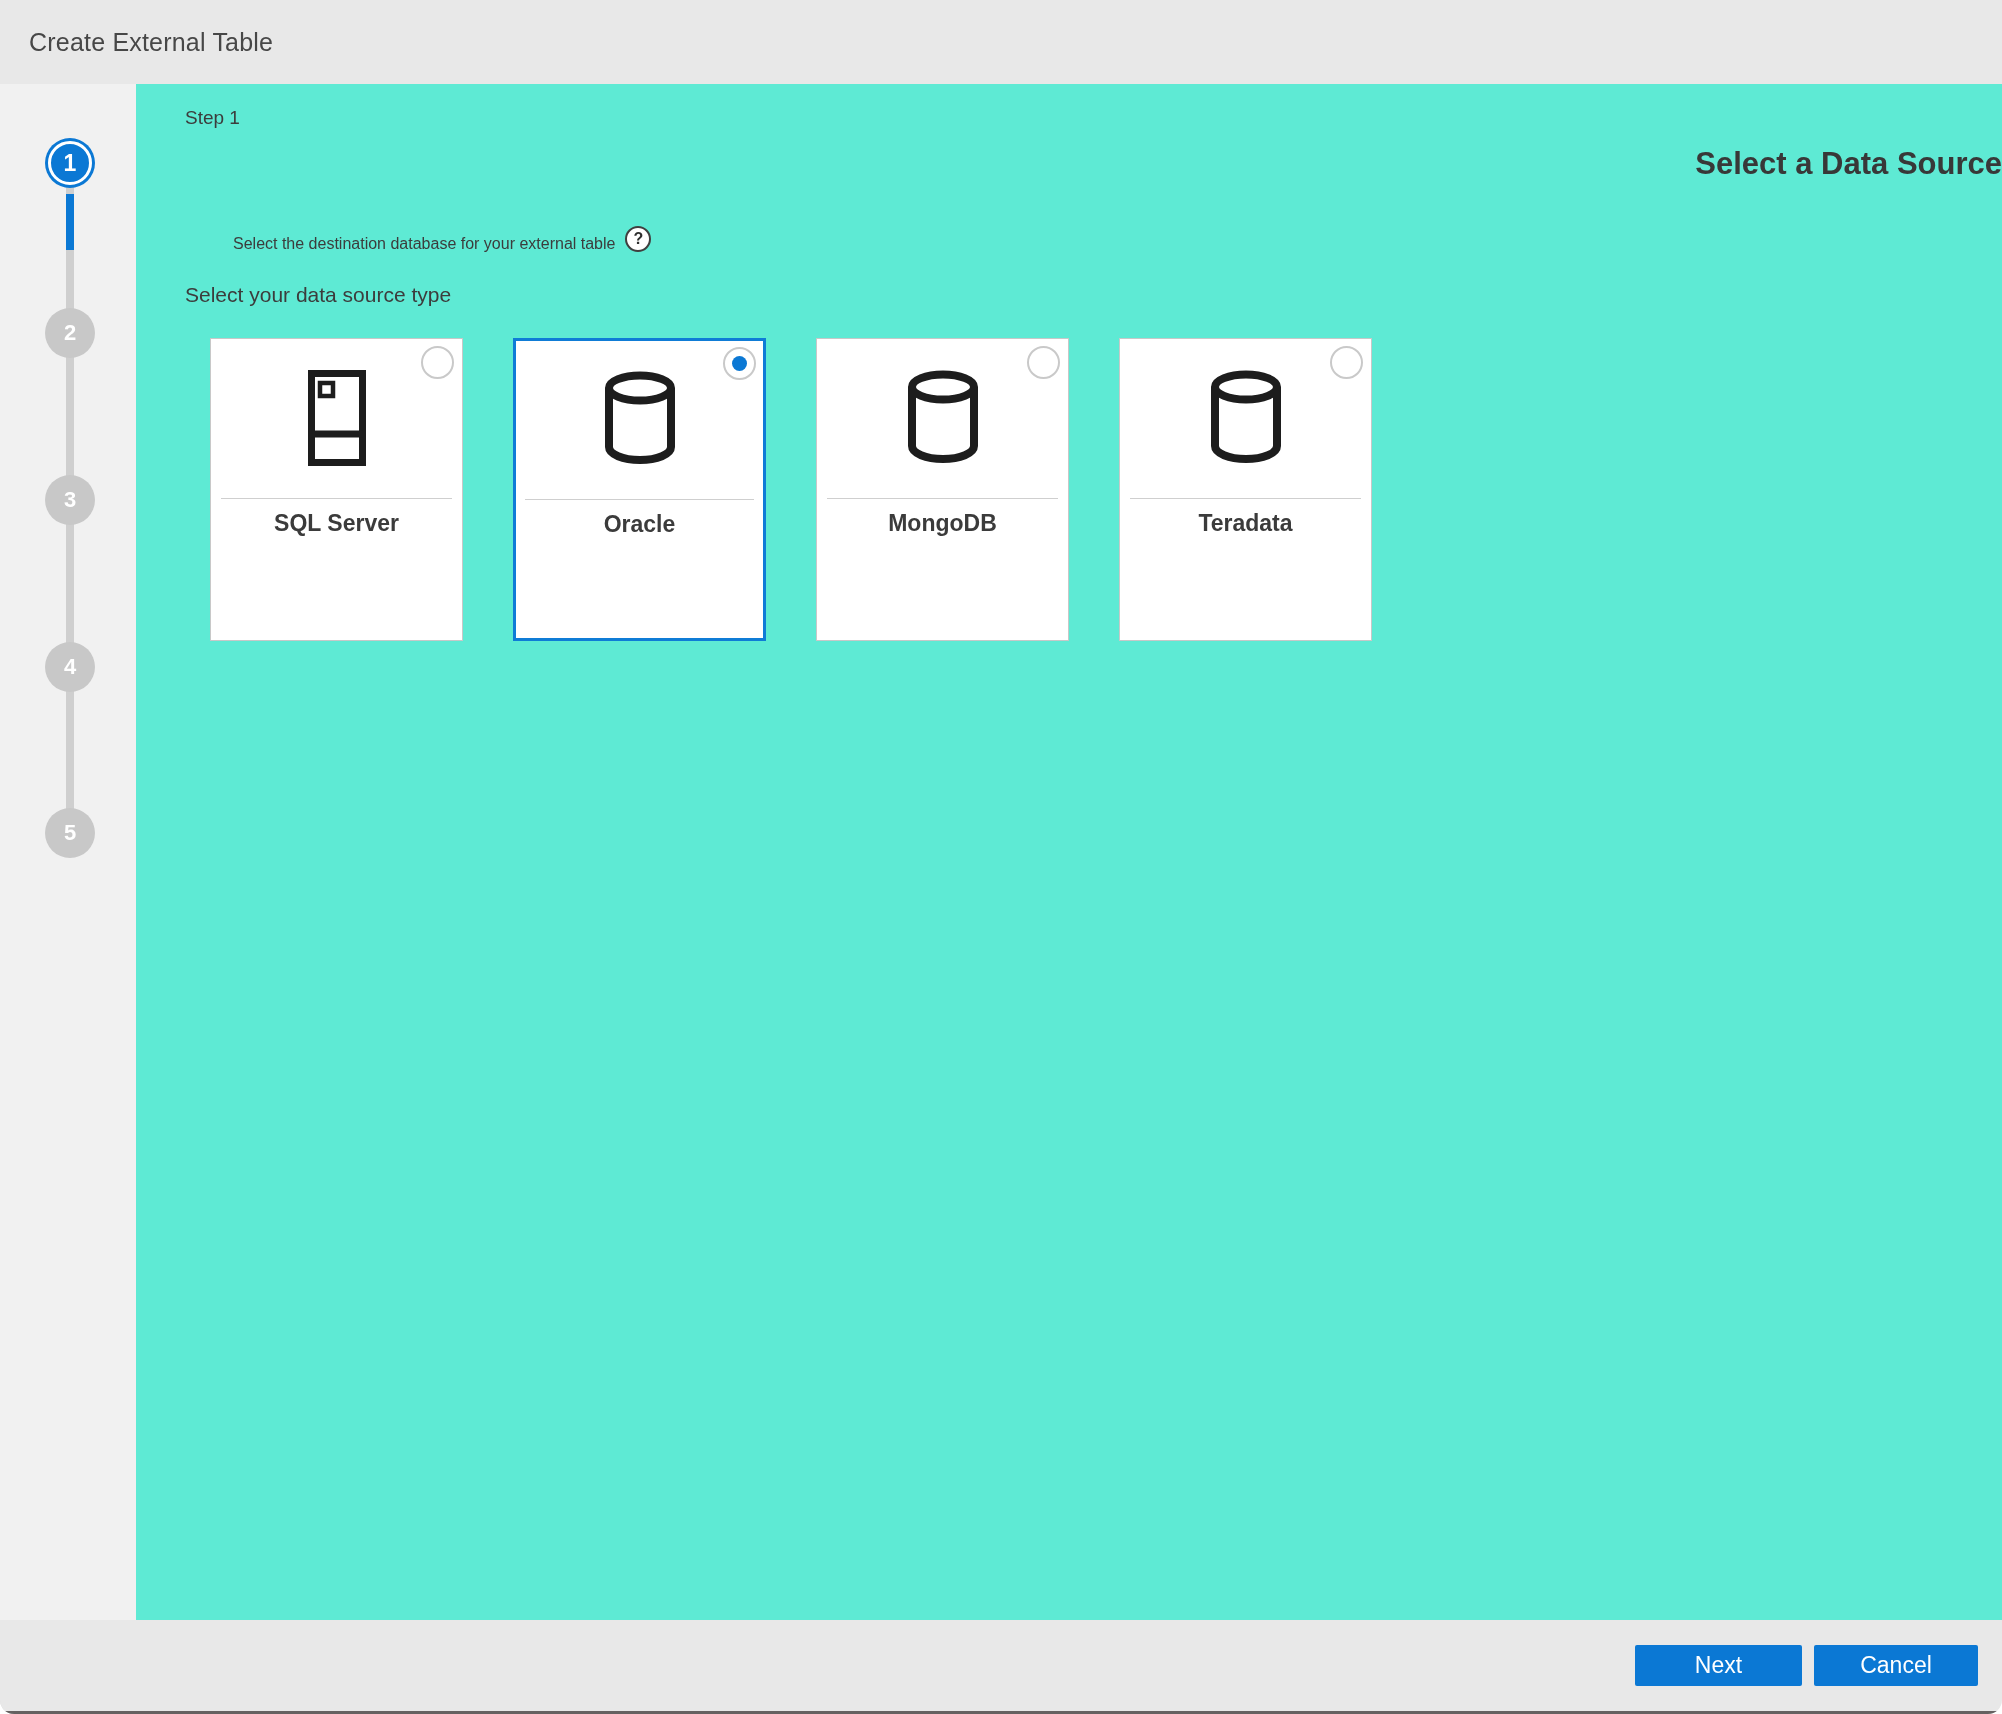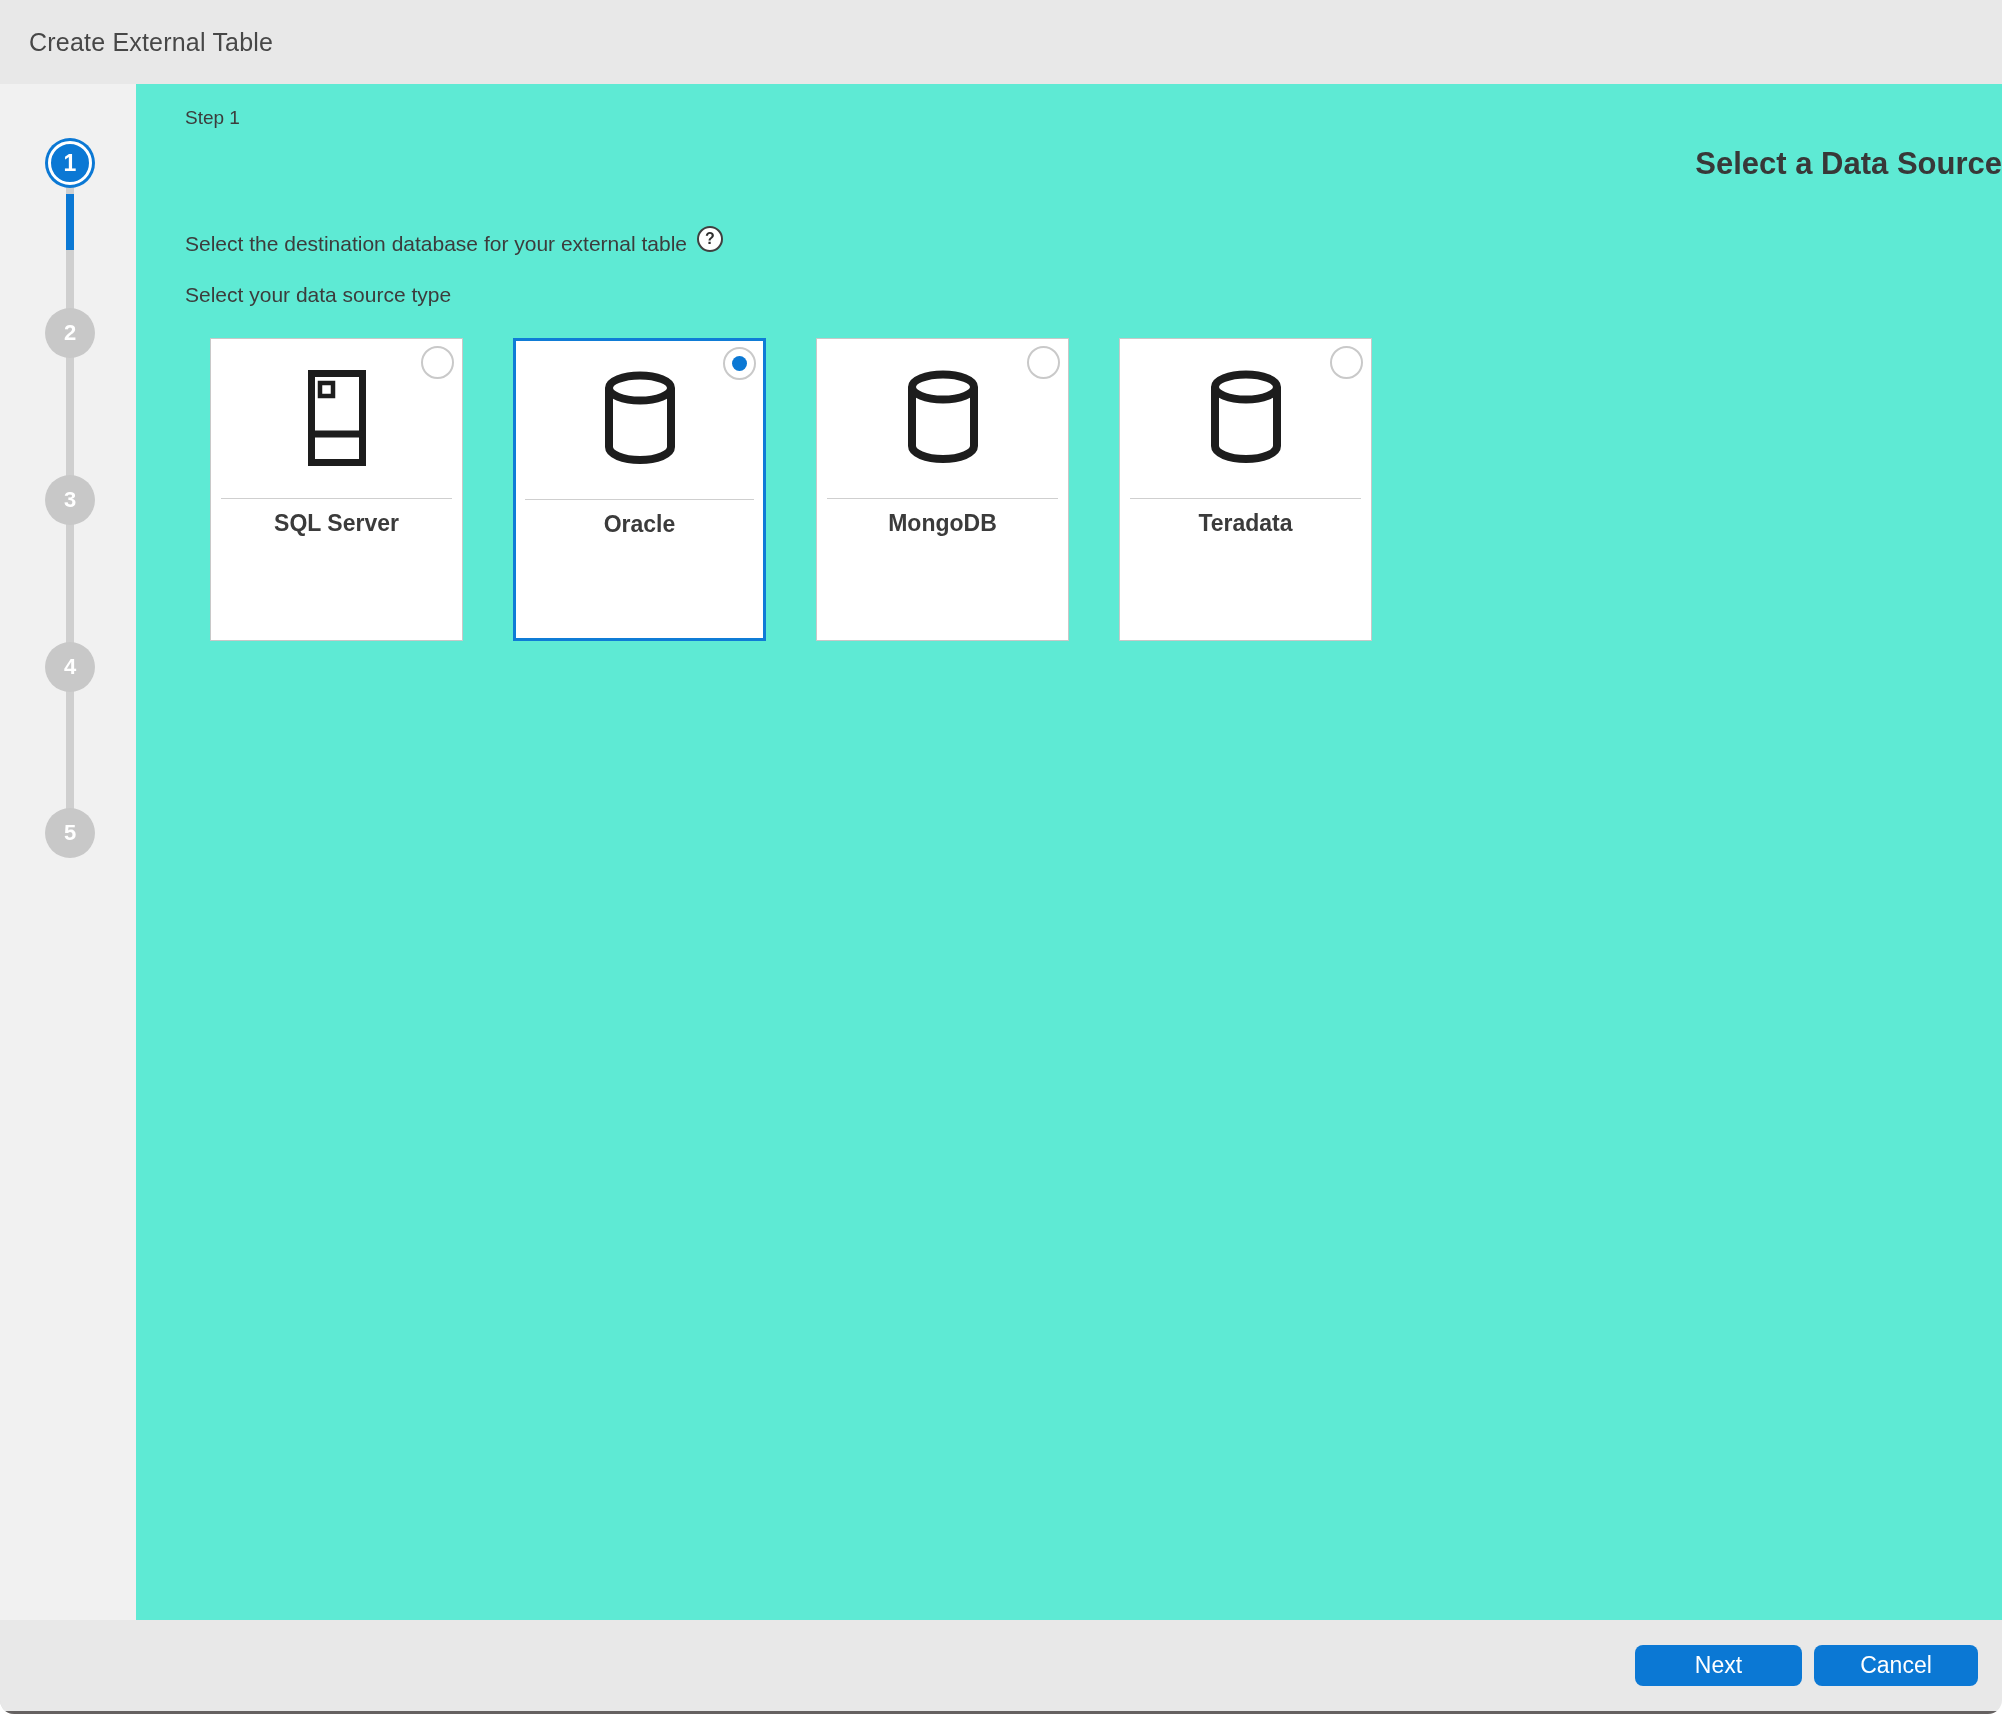--- a/index.html
+++ b/index.html
@@ -51,21 +51,21 @@
   .s1{top:57px}.s2{top:224px}.s3{top:391px}.s4{top:558px}.s5{top:724px}
   
   .main{
     position:absolute;left:136px;top:84px;right:0;bottom:94px;
     background:#5eead4;box-sizing:border-box;
     padding:22px 0 0 49px;overflow:hidden;
   }
   .step-label{font-size:19px;color:#3c3c3c;line-height:23px;}
   .page-title{margin-top:16px;font-size:31px;line-height:38px;font-weight:bold;color:#383838;text-align:right;}
   .field-label-row{margin-top:48px;display:flex;align-items:center;gap:10px;height:26px;}
-  .field-label{font-size:21px;color:#3c3c3c;}
+  .field-label{font-size:16px;color:#3c3c3c;margin-left:48px;}
   .help-icon{
     width:26px;height:26px;border-radius:50%;border:2px solid #3f3f3f;
     box-sizing:border-box;display:flex;align-items:center;justify-content:center;
     font-size:16px;font-weight:bold;color:#2e2e2e;margin-top:-10px;cursor:pointer;
     background:#fff;
   }
   .dropdown{
     margin-top:11px;width:1218px;height:40px;box-sizing:border-box;
     border:1.5px solid #878787;border-radius:8px;background:#fff;
     display:flex;align-items:center;padding:0 14px;position:relative;
@@ -96,21 +96,21 @@
     font-size:23px;font-weight:bold;color:#3b3b3b;
   }
   
   .footer{
     position:absolute;left:0;right:0;bottom:0;height:94px;background:#e8e8e8;
     display:flex;align-items:center;justify-content:flex-end;gap:12px;
     padding-right:24px;box-sizing:border-box;
     border-bottom:3px solid rgba(58,52,52,0.75);
   }
   .btn{
-    height:41px;border:none;border-radius:8px;background:#0b78d4;color:#ffffff;
+    height:41px;border:none;border-radius:2px;background:#0b78d4;color:#ffffff;
     font-family:"Liberation Sans", sans-serif;font-size:23px;cursor:pointer;
     display:flex;align-items:center;justify-content:center;
   }
   .btn-next{width:167px;}
   .btn-cancel{width:164px;}
 </style>
 </head>
 <body>
 
 <div class="window">

